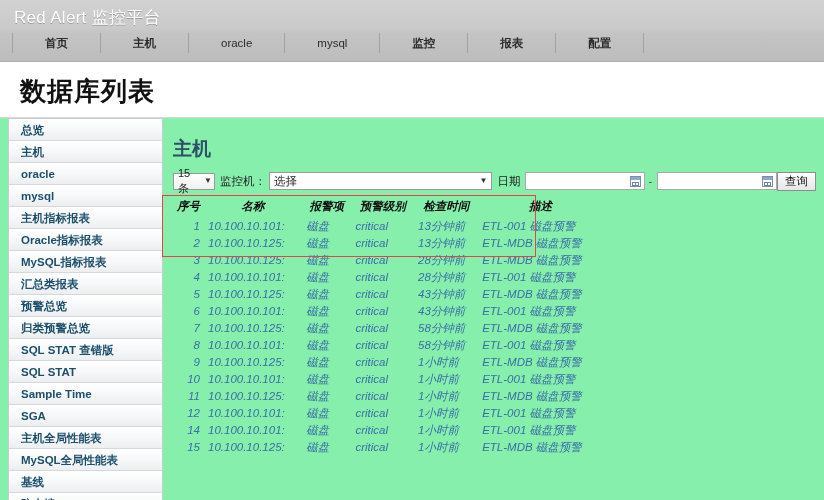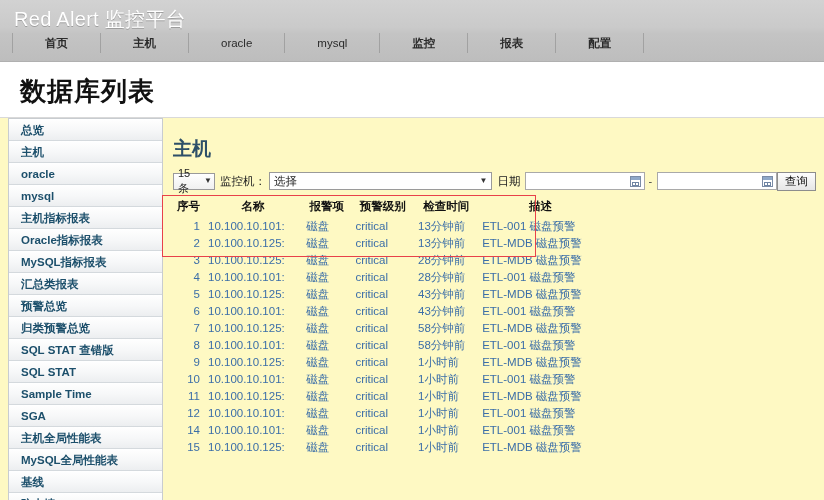--- a/index.html
+++ b/index.html
@@ -15,21 +15,21 @@
   .topbar {
     position: relative;
     width: 824px;
     height: 62px;
     background: linear-gradient(to bottom, #d2d2d2 0%, #cacaca 45%, #c4c4c4 55%, #bdbdbd 100%);
     border-bottom: 1px solid #b0b0b0;
   }
   .brand {
     position: absolute;
     left: 14px; top: 6px;
-    font-size: 20px;
+    font-size: 17px;
     color: #ffffff;
     letter-spacing: .3px;
     text-shadow: 0 1px 0 rgba(120,120,120,.55);
     white-space: nowrap;
   }
   .navwrap {
     position: absolute;
     left: 12px; top: 33px;
     display: flex;
     align-items: stretch;
@@ -68,21 +68,21 @@
     font-weight: bold;
     color: #111111;
     letter-spacing: 1px;
   }
 
   
   .shell {
     position: relative;
     width: 824px;
     height: 382px;
-    background: #fef9c3;
+    background: #86efac;
   }
 
   
   .sidebar {
     position: absolute;
     left: 8px; top: 0;
     width: 155px;
     border-left: 1px solid #c8ccd0;
     border-right: 1px solid #c8ccd0;
     border-top: 1px solid #c8ccd0;
@@ -206,20 +206,21 @@
     white-space: nowrap;
     cursor: pointer;
   }
 
   
   .tablewrap {
     position: relative;
     margin-left: 3px;
     margin-top: 4px;
     width: 430px;
+    font-style: italic;
   }
   table.grid {
     border-collapse: collapse;
     width: 100%;
     font-size: 11.5px;
   }
   table.grid th {
     font-weight: bold;
     color: #111;
     font-size: 11.5px;

